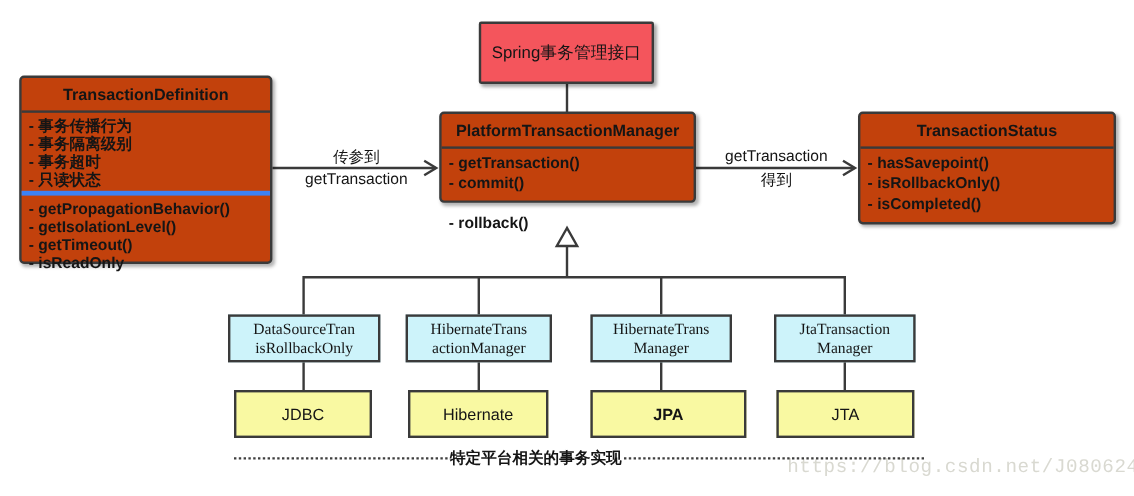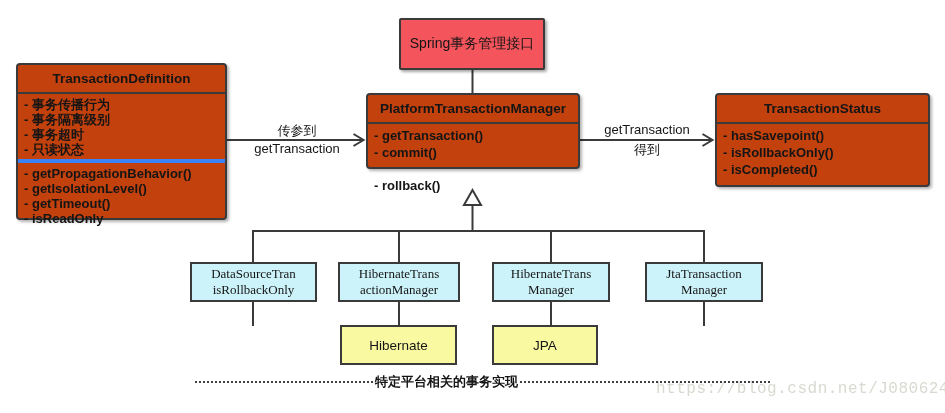--- a/index.html
+++ b/index.html
@@ -115,25 +115,31 @@
   </div>
   <div class="box blue-box" style="left:492px;top:262px;width:118px;height:40px;">
     <span>HibernateTrans</span>
     <span>Manager</span>
   </div>
   <div class="box blue-box" style="left:645px;top:262px;width:118px;height:40px;">
     <span>JtaTransaction</span>
     <span>Manager</span>
   </div>
 
+  <div class="box yellow-box" style="left:195px;top:325px;width:115px;height:40px;">
+    <span>JDBC</span>
+  </div>
   <div class="box yellow-box" style="left:340px;top:325px;width:117px;height:40px;justify-content:center;">
     <span>Hibernate</span>
   </div>
-  <div class="box yellow-box" style="left:492px;top:325px;width:106px;height:40px;">
+  <div class="box yellow-box" style="left:492px;top:325px;width:130px;height:40px;font-weight:bold;">
     <span>JPA</span>
+  </div>
+  <div class="box yellow-box" style="left:647px;top:325px;width:115px;height:40px;">
+    <span>JTA</span>
   </div>
 
   <div class="footer-sep">
     <span class="dots left"></span>
     <span class="sep-label">特定平台相关的事务实现</span>
     <span class="dots right"></span>
   </div>
 
   <div class="watermark">https://blog.csdn.net/J080624</div>
 

